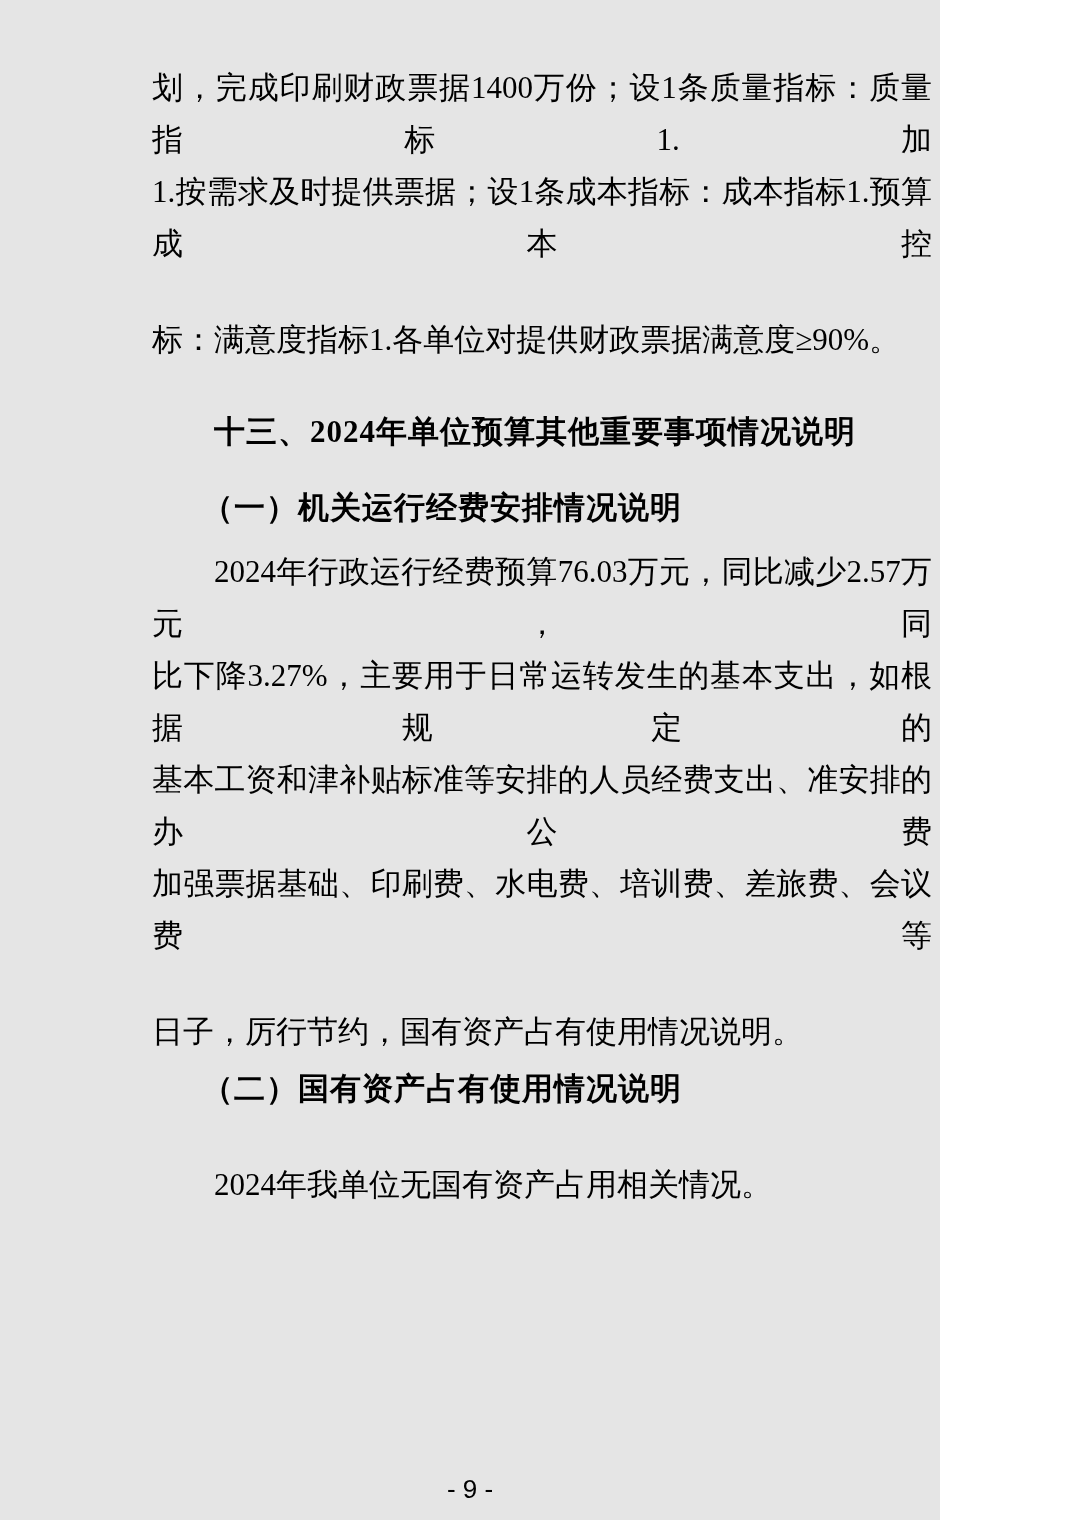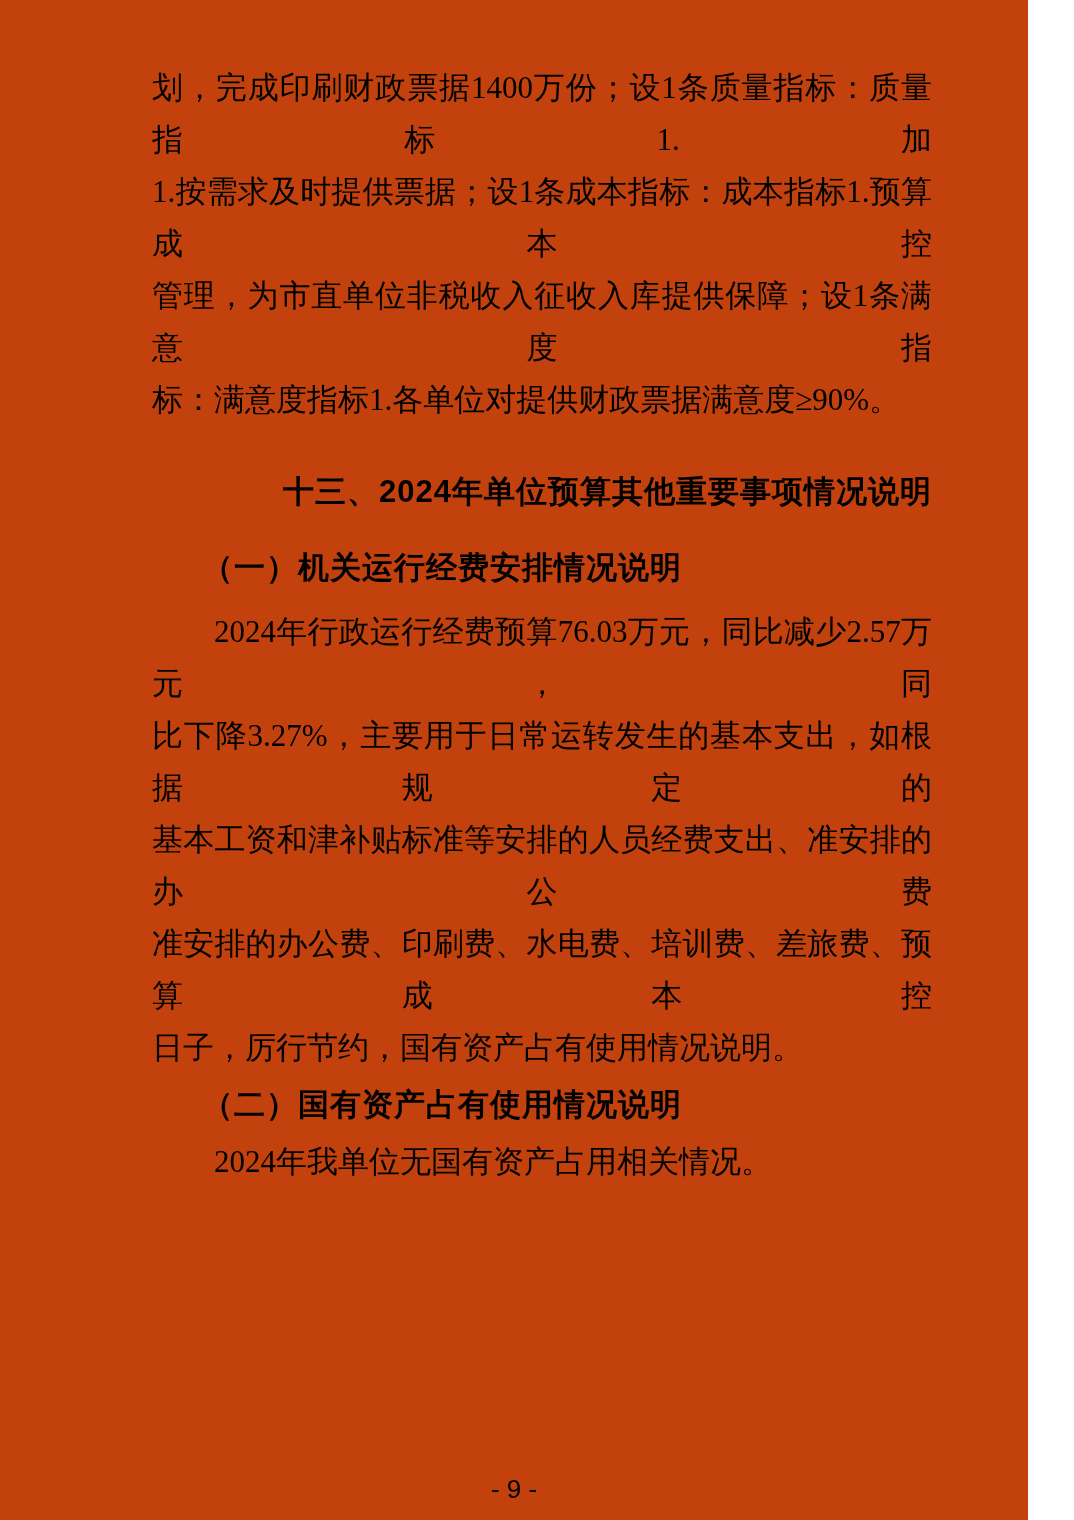--- a/index.html
+++ b/index.html
@@ -2,54 +2,54 @@
 <html><head>
 <meta charset="utf-8">
 <style>
   html, body {
     margin: 0;
     padding: 0;
     background: #ffffff;
   }
   .page {
     position: relative;
-    width: 1028px;
+    width: 940px;
     height: 1520px;
-    background: #c2410c;
+    background: #e5e5e5;
     overflow: hidden;
     color: #000000;
     font-family: "Liberation Serif", "DejaVu Serif", serif;
   }
   .content {
     position: absolute;
     left: 152px;
     top: 62px;
     width: 780px;
     font-size: 31px;
     line-height: 52px;
   }
   
   .line-j {
     text-align: justify;
     text-align-last: justify;
   }
   
   .line-l {
     text-align: left;
+    margin-top: 44px;
   }
   .ind {
     text-indent: 62px;
   }
   .h1 {
     margin-top: 40px;
-    font-family: Liberation Sans, sans-serif;
+    font-family: Liberation Serif, serif;
     font-weight: 700;
     text-indent: 62px;
     letter-spacing: 1px;
-    text-align: right;
   }
   .h2 {
     margin-top: 24px;
     font-weight: 700;
     text-indent: 50px;
     letter-spacing: 1px;
   }
   .mt12 { margin-top: 12px; }
   .mt5  { margin-top: 5px; }
   .pagenum {
@@ -65,33 +65,32 @@
 </style>
 </head>
 <body>
 
 <div class="page">
   <div class="content">
 
     <div>
       <div class="line-j">划，完成印刷财政票据1400万份；设1条质量指标：质量指标1.加</div>
       <div class="line-j">1.按需求及时提供票据；设1条成本指标：成本指标1.预算成本控</div>
-      <div class="line-j">管理，为市直单位非税收入征收入库提供保障；设1条满意度指</div>
       <div class="line-l">标：满意度指标1.各单位对提供财政票据满意度≥90%。</div>
     </div>
 
     <div class="h1">十三、2024年单位预算其他重要事项情况说明</div>
 
     <div class="h2">（一）机关运行经费安排情况说明</div>
 
     <div class="mt12">
       <div class="line-j ind">2024年行政运行经费预算76.03万元，同比减少2.57万元，同</div>
       <div class="line-j">比下降3.27%，主要用于日常运转发生的基本支出，如根据规定的</div>
       <div class="line-j">基本工资和津补贴标准等安排的人员经费支出、准安排的办公费</div>
-      <div class="line-j">准安排的办公费、印刷费、水电费、培训费、差旅费、预算成本控</div>
+      <div class="line-j">加强票据基础、印刷费、水电费、培训费、差旅费、会议费等</div>
       <div class="line-l">日子，厉行节约，国有资产占有使用情况说明。</div>
     </div>
 
     <div class="h2 mt5">（二）国有资产占有使用情况说明</div>
 
     <div class="mt5">
       <div class="line-l ind">2024年我单位无国有资产占用相关情况。</div>
     </div>
 
   </div>

